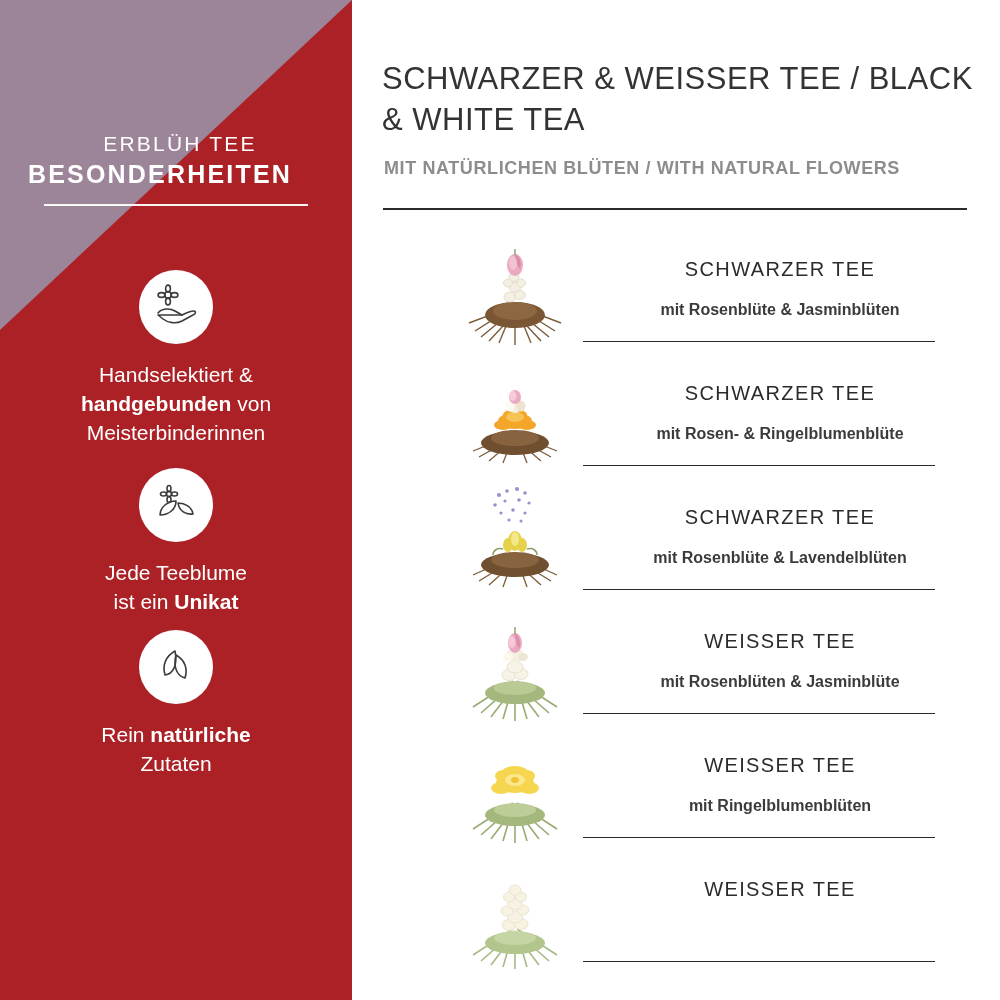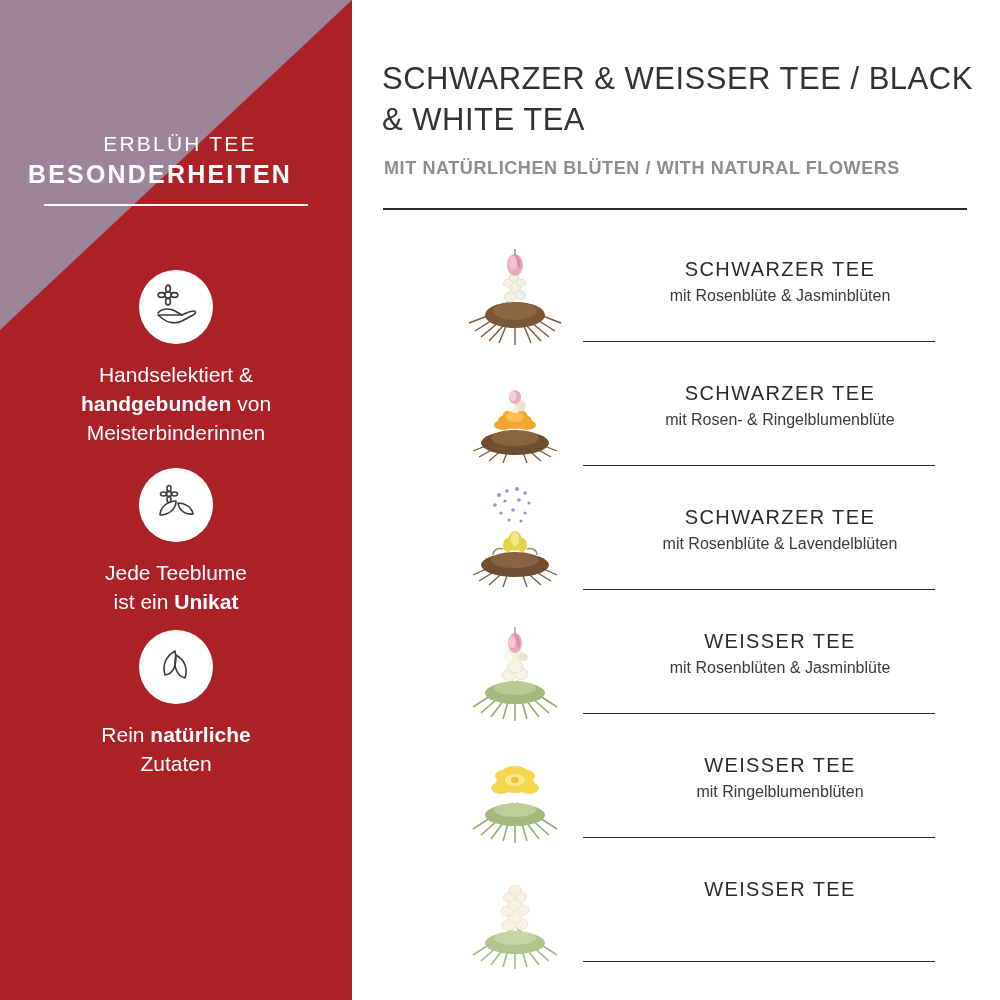--- a/index.html
+++ b/index.html
@@ -139,25 +139,25 @@
     width: 380px;
   }
   .product-name {
     font-size: 20px;
     letter-spacing: 1.4px;
     color: #2b2b2b;
     text-align: center;
     font-weight: 400;
   }
   .product-desc {
-    margin-top: 6px;
+    margin-top: 20px;
     font-size: 16px;
     color: #3b3b3b;
     text-align: center;
-    font-weight: 400;
+    font-weight: 700;
   }
   .product-rule {
     position: absolute;
     left: 231px; bottom: 14px;
     width: 352px; height: 1.5px;
     background: #2b2b2b;
   }
 </style>
 </head>
 <body>

